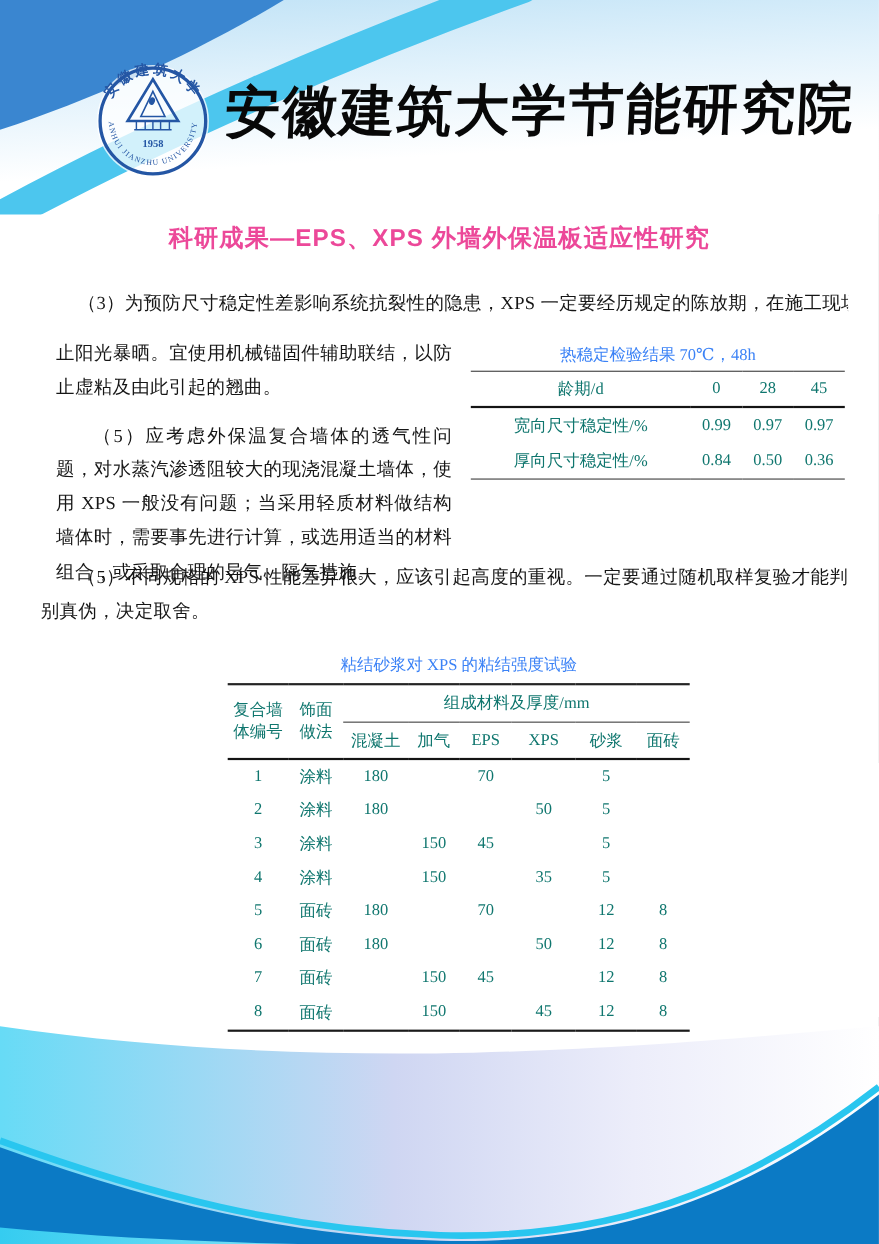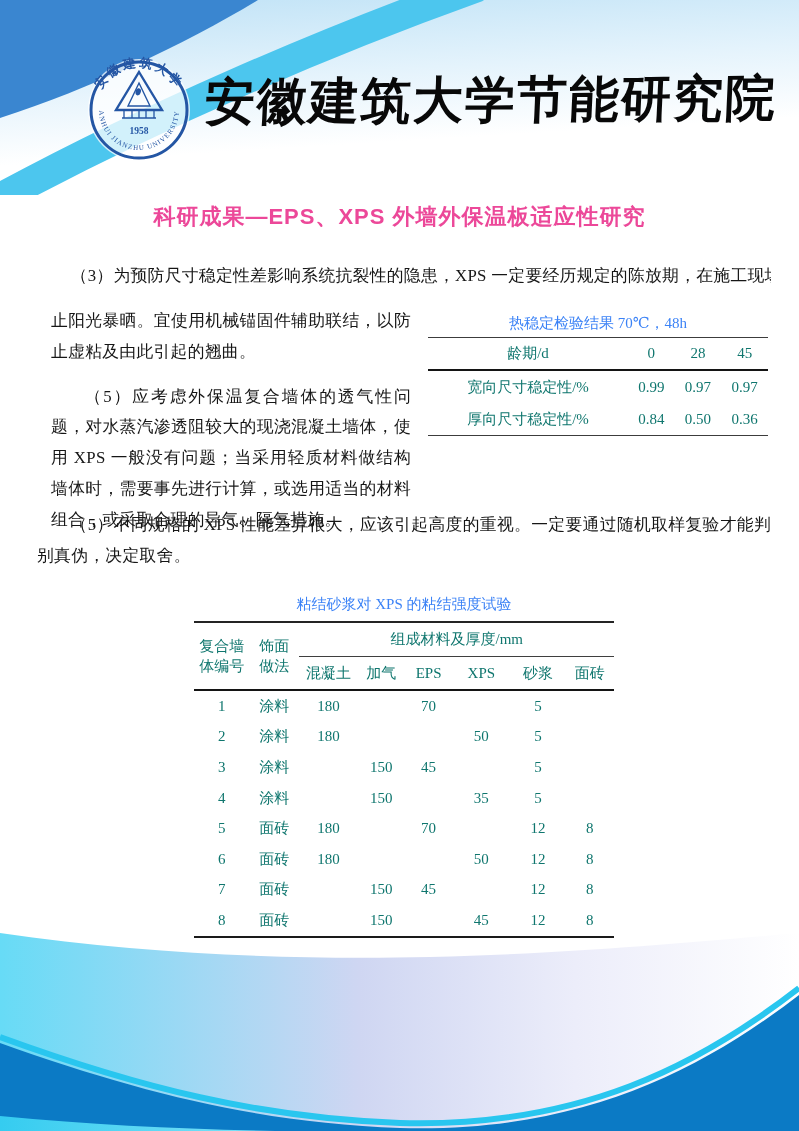--- a/index.html
+++ b/index.html
@@ -48,21 +48,21 @@
   
   .thermal{position:absolute;left:428px;top:311px;width:340px;}
   .thermal .t-title{height:26px;line-height:24px;}
   .thermal table thead tr{border-top:1.6px solid #3c3c3c;border-bottom:2.6px solid #141414;}
   .thermal thead th{height:31px;}
   .thermal tbody td{height:32px;}
   .thermal tbody tr:last-child{border-bottom:1.6px solid #3c3c3c;}
   .thermal th:first-child,.thermal td:first-child{width:200px;}
 
   
-  .bond{position:absolute;left:194px;top:595px;width:420px;}
+  .bond{position:absolute;left:207px;top:595px;width:420px;}
   .bond .t-title{margin-bottom:7px;}
   .bond table{border-top:2px solid #242424;border-bottom:2.6px solid #1a1a1a;}
   .bond thead{border-bottom:2.4px solid #141414;}
   .bond .hdr2{line-height:20px;}
   .bond th.span-hdr{height:33px;border-bottom:1.3px solid #3f3f3f;}
   .bond tr.sub-hdr th{height:32px;}
   .bond tbody td{height:30.6px;}
 </style>
 </head>
 <body>

